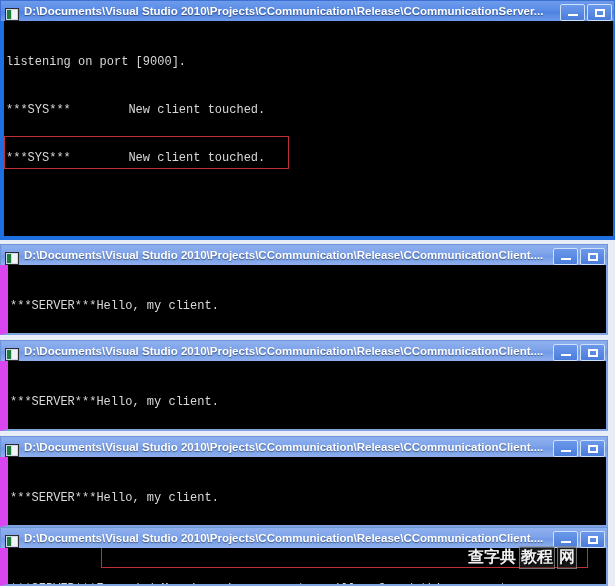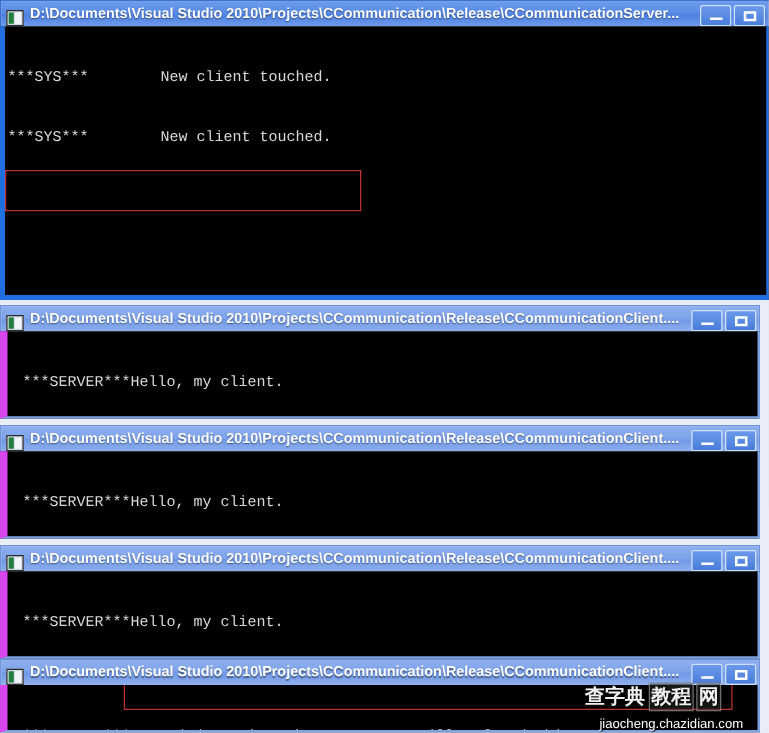--- a/index.html
+++ b/index.html
@@ -123,24 +123,23 @@
     position: relative;
     box-sizing: border-box;
     overflow: hidden;
   }
   .console.framed {
     border-left: 4px solid #1f6fe0;
     border-right: 2px solid #1f6fe0;
     border-bottom: 4px solid #1f6fe0;
   }
   .console.thin {
-    border-left: 6px solid #d946ef;
+    border-left: 8px solid #d946ef;
     border-right: 2px solid #7fa2e0;
     border-bottom: 2px solid #7fa2e0;
-    padding-left: 10px;
   }
   .clines {
     font-family: "Liberation Mono", monospace;
     font-size: 12px;
     line-height: 16px;
     color: #d8d8d8;
     white-space: pre;
     padding: 1px 0 0 2px;
   }
   .clines .row {
@@ -211,20 +210,21 @@
       <span class="wbtn">
           <i class="glyph-min"></i>
         </span>
       <span class="wbtn">
           <i class="glyph-max"></i>
         </span>
     </span>
   </div>
   <div class="console framed" style="height:219px;">
     <div class="clines">
+      <div class="row">listening on port [9000].</div>
       <div class="row">***SYS***        New client touched.</div>
       <div class="row">***SYS***        New client touched.</div>
       
       
       
       
       
       
     </div>
     <div class="annot" style="left:0px; top:115px; width:285px; height:33px;"></div>
@@ -315,14 +315,13 @@
     <div class="annot" style="left:93px; top:-4px; width:487px; height:24px;"></div>
   </div>
 </div>
 
 <div id="watermark">
   <div class="wm-cn">
     <span class="wm-box">查字典</span>
     <span class="wm-box dark">教程</span>
     <span class="wm-box dark">网</span>
   </div>
-  <div class="wm-url">jiaocheng.chazidian.com</div>
 </div>
 
 </body></html>

